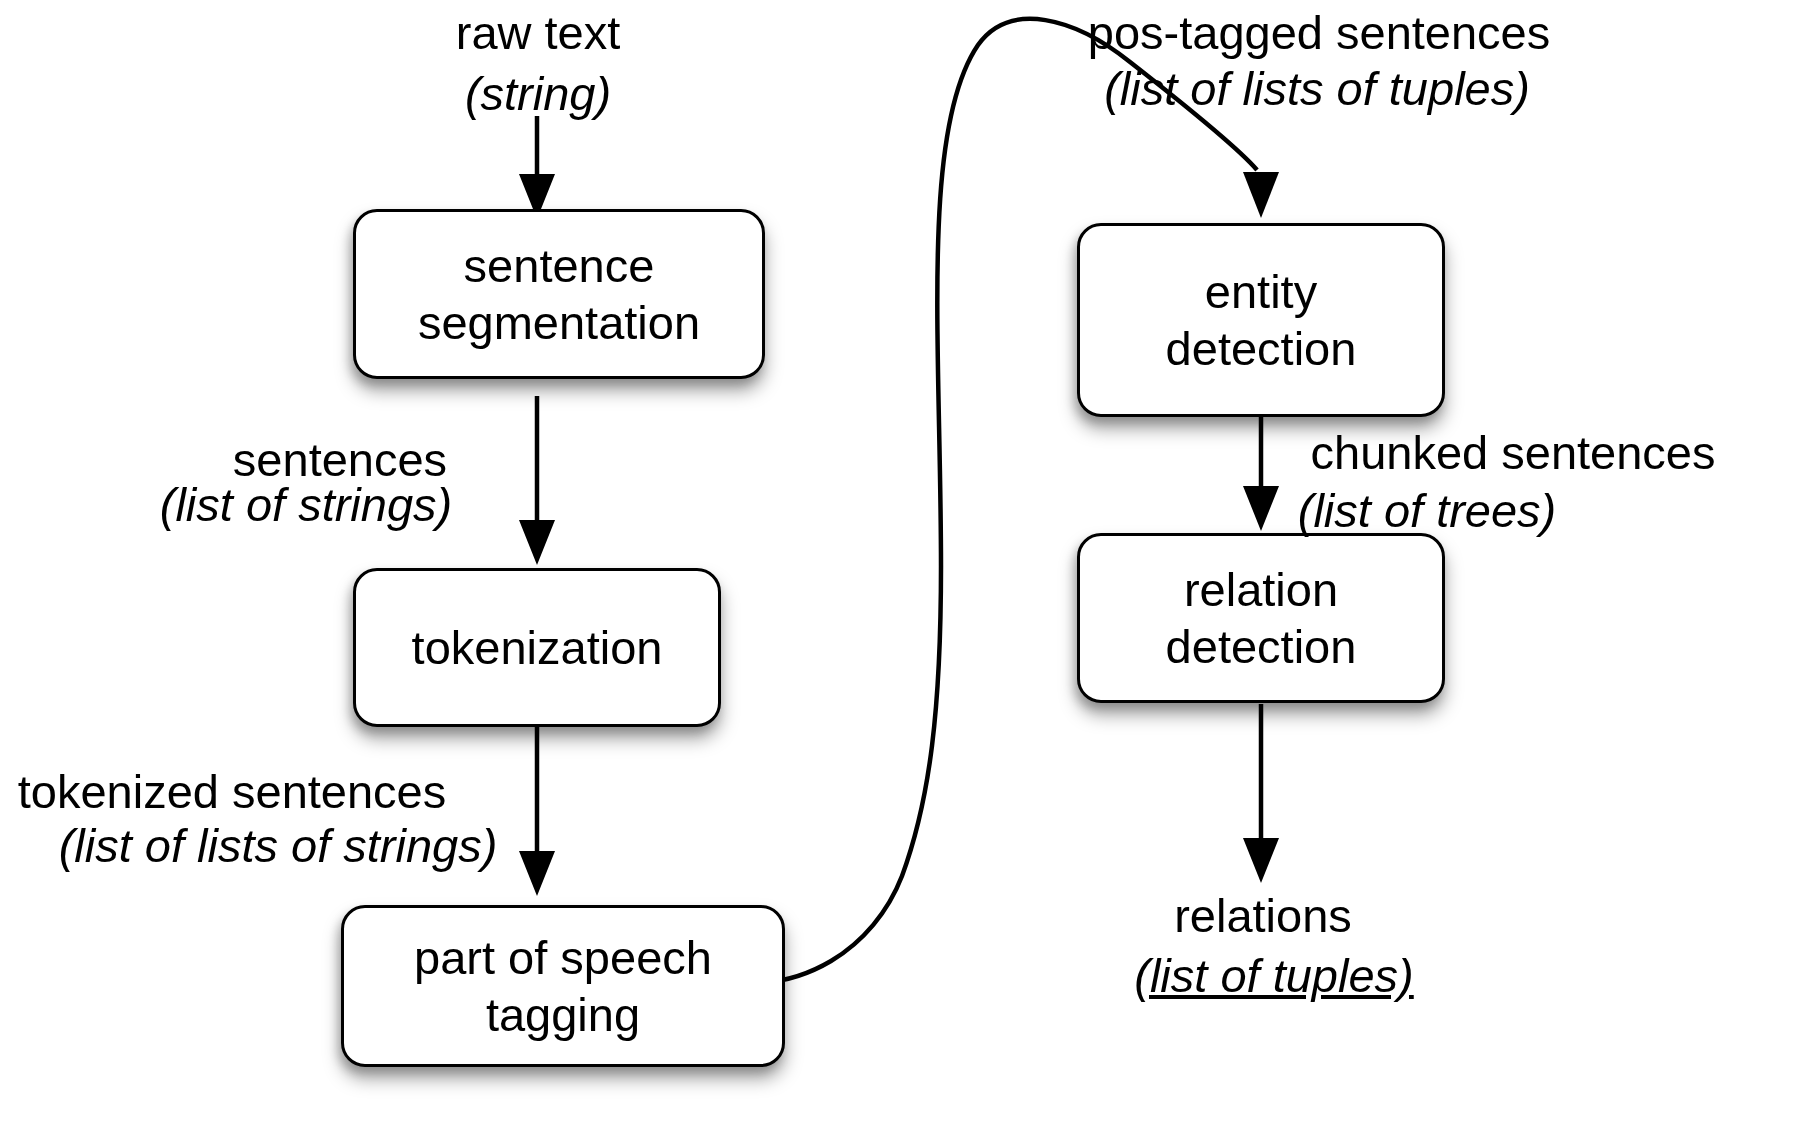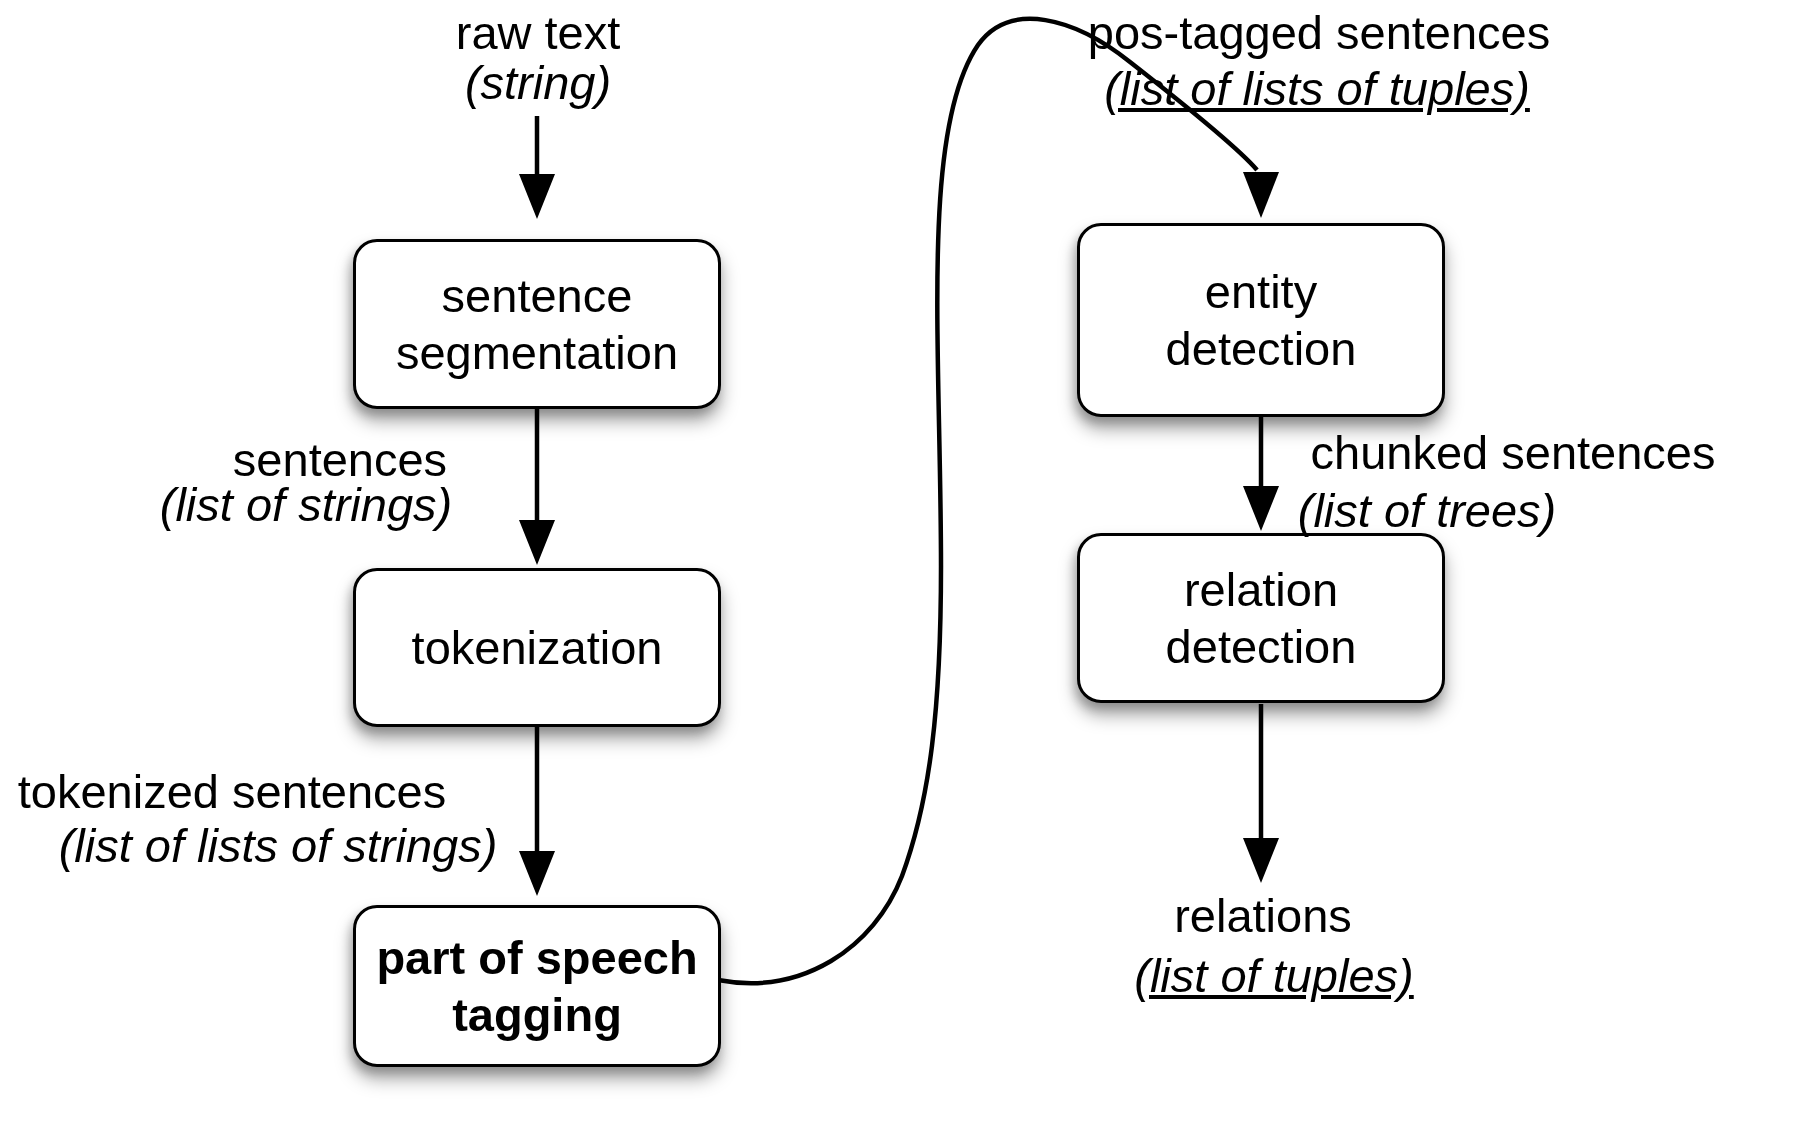--- a/index.html
+++ b/index.html
@@ -78,55 +78,55 @@
     <g fill="#000000" stroke="none">
       <polygon points="519,174 555,174 537,219"></polygon>
       <polygon points="519,520 555,520 537,565"></polygon>
       <polygon points="519,851 555,851 537,896"></polygon>
       <polygon points="1243,172 1279,172 1261,218"></polygon>
       <polygon points="1243,486 1279,486 1261,531"></polygon>
       <polygon points="1243,838 1279,838 1261,883"></polygon>
     </g>
   </svg>
 
-  <div class="flow-box" style="left:353px; top:239px; width:368px; height:170px;">
+  <div class="flow-box" style="left:353px; top:209px; width:412px; height:170px;">
     <div>sentence</div>
     <div>segmentation</div>
   </div>
 
   <div class="flow-box" style="left:353px; top:568px; width:368px; height:159px;">
     <div>tokenization</div>
   </div>
 
-  <div class="flow-box" style="left:353px; top:905px; width:368px; height:162px;font-weight:bold;">
+  <div class="flow-box" style="left:341px; top:905px; width:444px; height:162px;">
     <div>part of speech</div>
     <div>tagging</div>
   </div>
 
   <div class="flow-box" style="left:1077px; top:223px; width:368px; height:194px;">
     <div>entity</div>
     <div>detection</div>
   </div>
 
   <div class="flow-box" style="left:1077px; top:533px; width:368px; height:170px;">
     <div>relation</div>
     <div>detection</div>
   </div>
 
   <div class="io-line" style="left:538px; top:33px;">raw text</div>
-  <div class="io-line io-type" style="left:538px; top:83px;">(string)</div>
+  <div class="io-line io-type" style="left:538px; top:94px;">(string)</div>
 
   <div class="io-line" style="left:340px; top:460px;">sentences</div>
   <div class="io-line io-type" style="left:306px; top:505px;">(list of strings)</div>
 
   <div class="io-line" style="left:232px; top:792px;">tokenized sentences</div>
   <div class="io-line io-type" style="left:230px; top:846px;margin-left:48px;">(list of lists of strings)</div>
 
   <div class="io-line" style="left:1271px; top:33px;margin-left:48px;">pos-tagged sentences</div>
-  <div class="io-line io-type" style="left:1317px; top:89px;text-decoration:underline;">(list of lists of tuples)</div>
+  <div class="io-line io-type" style="left:1317px; top:89px;">(list of lists of tuples)</div>
 
   <div class="io-line" style="left:1513px; top:453px;">chunked sentences</div>
   <div class="io-line io-type" style="left:1427px; top:511px;">(list of trees)</div>
 
   <div class="io-line" style="left:1263px; top:916px;">relations</div>
   <div class="io-line io-type" style="left:1274px; top:976px;text-decoration:underline;">(list of tuples)</div>
 
 </div>
 
 </body></html>

